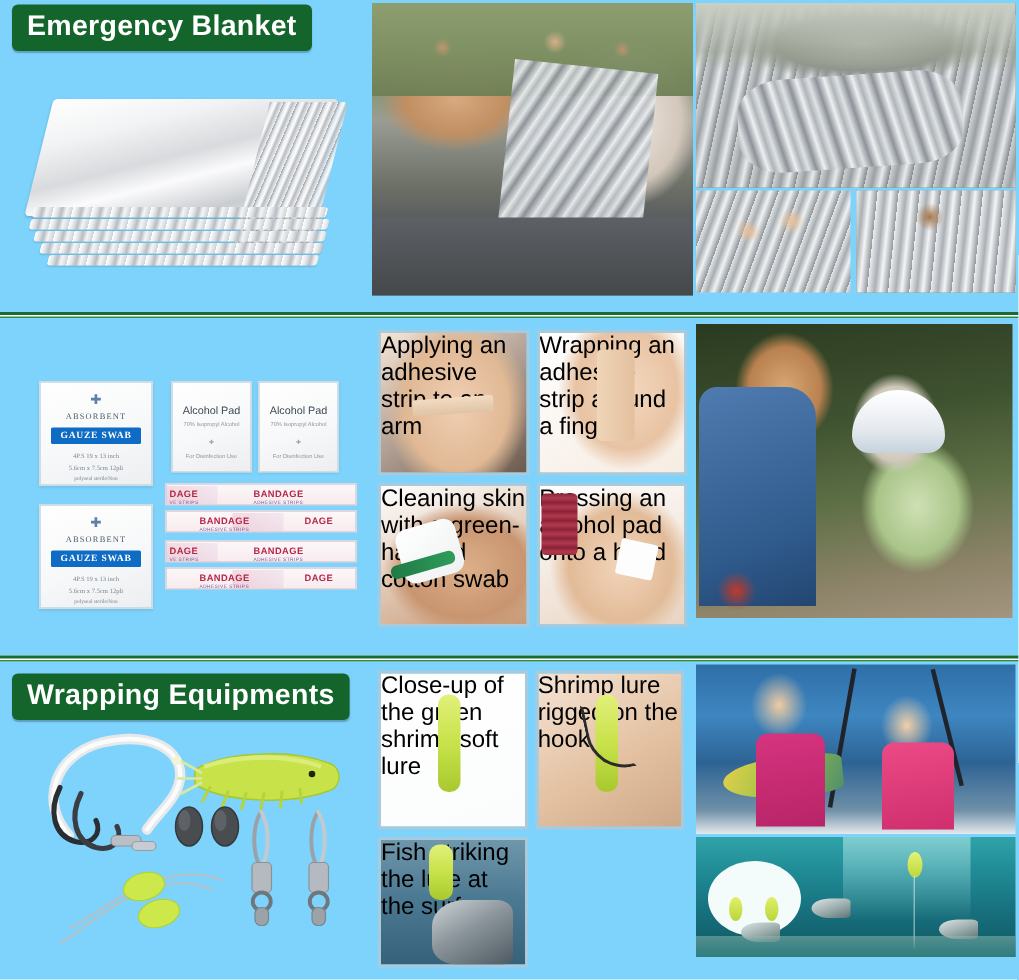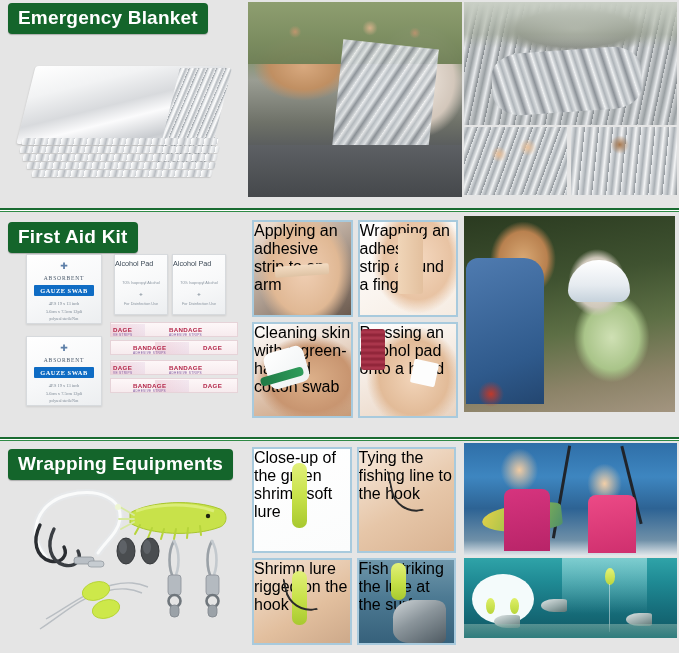--- a/index.html
+++ b/index.html
@@ -3,21 +3,21 @@
 <meta charset="utf-8">
 <title>Emergency Kit Product Infographic</title>
 <style>
   * { box-sizing: border-box; margin: 0; padding: 0; }
   html, body {
     width: 679px; height: 653px;
     background: #ffffff;
     font-family: "Liberation Sans", sans-serif;
     overflow: hidden;
   }
-  .page { position: relative; width: 679px; height: 653px; background: #e5e5e5; }
+  .page { position: relative; width: 679px; height: 653px; background: #7dd3fc; }
 
   
   .section { position: relative; width: 679px; display: flex; }
   #section-blanket { height: 208px; }
   #section-firstaid { height: 225px; }
   #section-fishing  { height: 220px; }
 
   .divider {
     width: 679px; height: 4px;
     border-top: 2px solid #1a6b31;
@@ -117,21 +117,21 @@
   }
   .gauze .s1 { top: 46px; }
   .gauze .s2 { top: 54px; }
   .gauze .s3 { top: 62px; font-size: 3.6px; }
 
   
   .alcohol { width: 54px; height: 61px; top: 2px; }
   #alc-1 { left: 90px; }
   #alc-2 { left: 148px; }
   .alcohol .ap-title {
-    position: absolute; left: 0; right: 0; top: 4px; 
+    position: absolute; left: 0; right: 0; top: 14px; text-align: center;
     font-size: 7.2px; color: #3d4a57;
   }
   .alcohol .ap-sub {
     position: absolute; left: 0; right: 0; top: 26px; text-align: center;
     font-size: 3.8px; color: #8b96a1;
   }
   .alcohol .ap-mid {
     position: absolute; left: 0; right: 0; top: 37px; text-align: center;
     font-size: 4px; color: #9aa4ad;
   }
@@ -430,21 +430,20 @@
         
       </div>
     </div>
   </div>
 
   <div class="divider"></div>
 
   <div class="section" id="section-firstaid">
 
     <div class="col-left">
-      <div class="badge" id="badge-firstaid">First Aid Kit</div>
 
       <div class="fa-art">
 
         <div class="sachet gauze" id="gauze-1">
           <div class="cross">✚</div>
           <div class="absorbent">ABSORBENT</div>
           <div class="swab-bar">
             <span>GAUZE SWAB</span>
           </div>
           <div class="spec s1">4P.S 19 x 13 inch</div>
@@ -600,24 +599,20 @@
         </svg>
       </div>
     </div>
 
     <div class="col-mid">
       <div class="grid2" id="fish-grid">
         <div class="gcell" id="fi-c1">
           <div class="mini-lure"></div>
           <span class="ph-label">Close-up of the green shrimp soft lure</span>
         </div>
-        <div class="gcell" id="fi-c2">
-          <div class="mini-hook"></div>
-          <span class="ph-label">Tying the fishing line to the hook</span>
-        </div>
         <div class="gcell" id="fi-c3">
           <div class="mini-lure"></div>
           <div class="mini-hook"></div>
           <span class="ph-label">Shrimp lure rigged on the hook</span>
         </div>
         <div class="gcell" id="fi-c4">
           <div class="mini-lure" style="left:34%;top:4%;height:44%;"></div>
           <div class="mini-fish"></div>
           <span class="ph-label">Fish striking the lure at the surface</span>
         </div>

